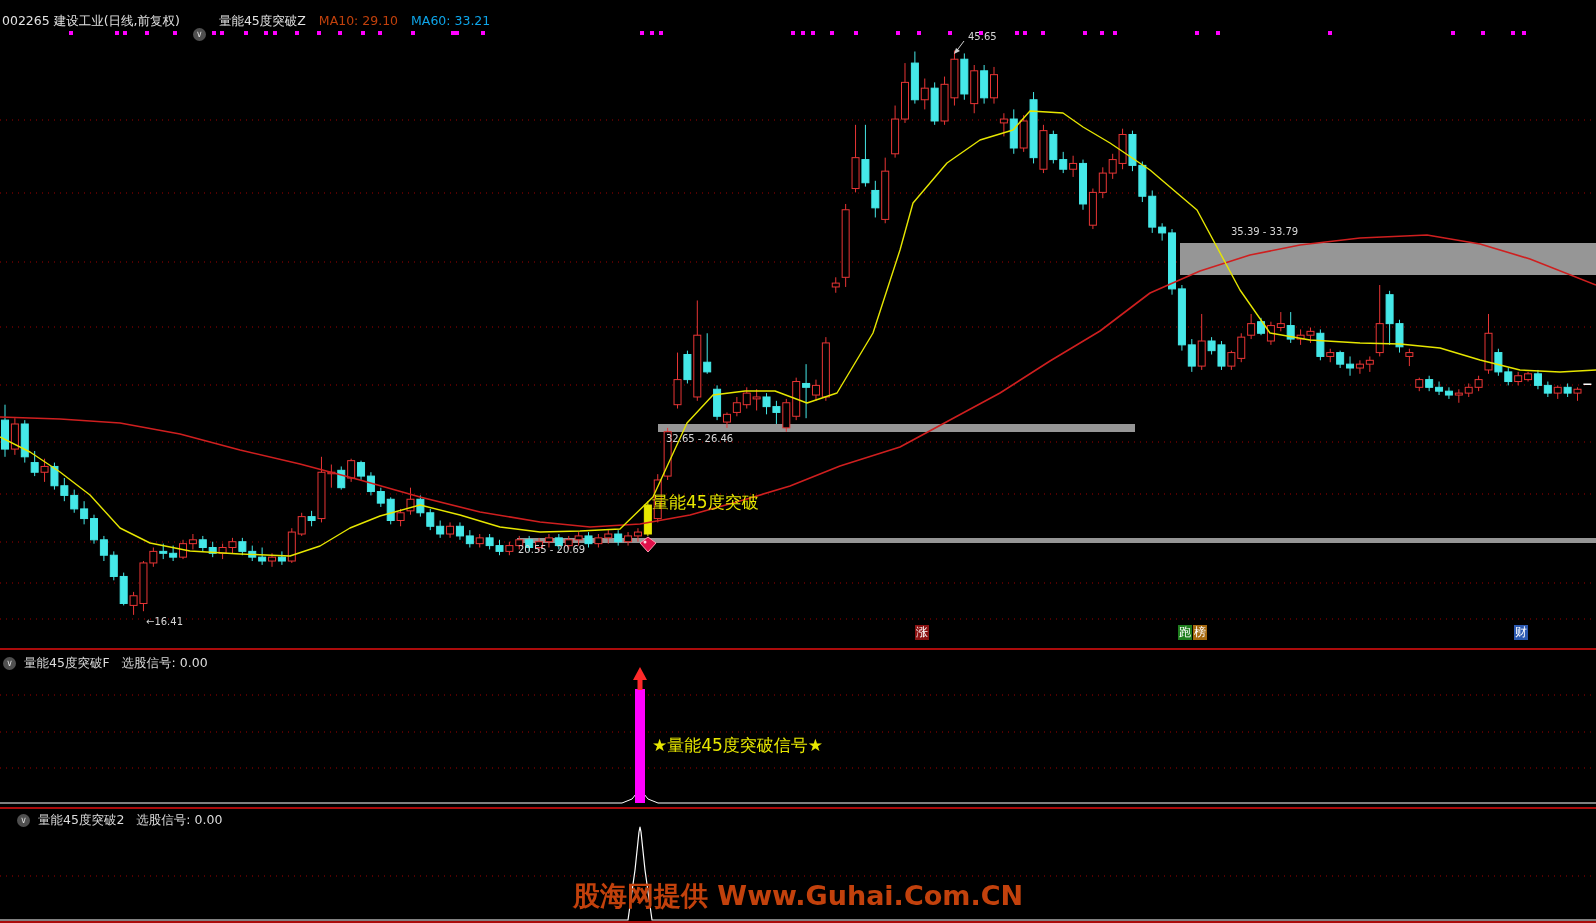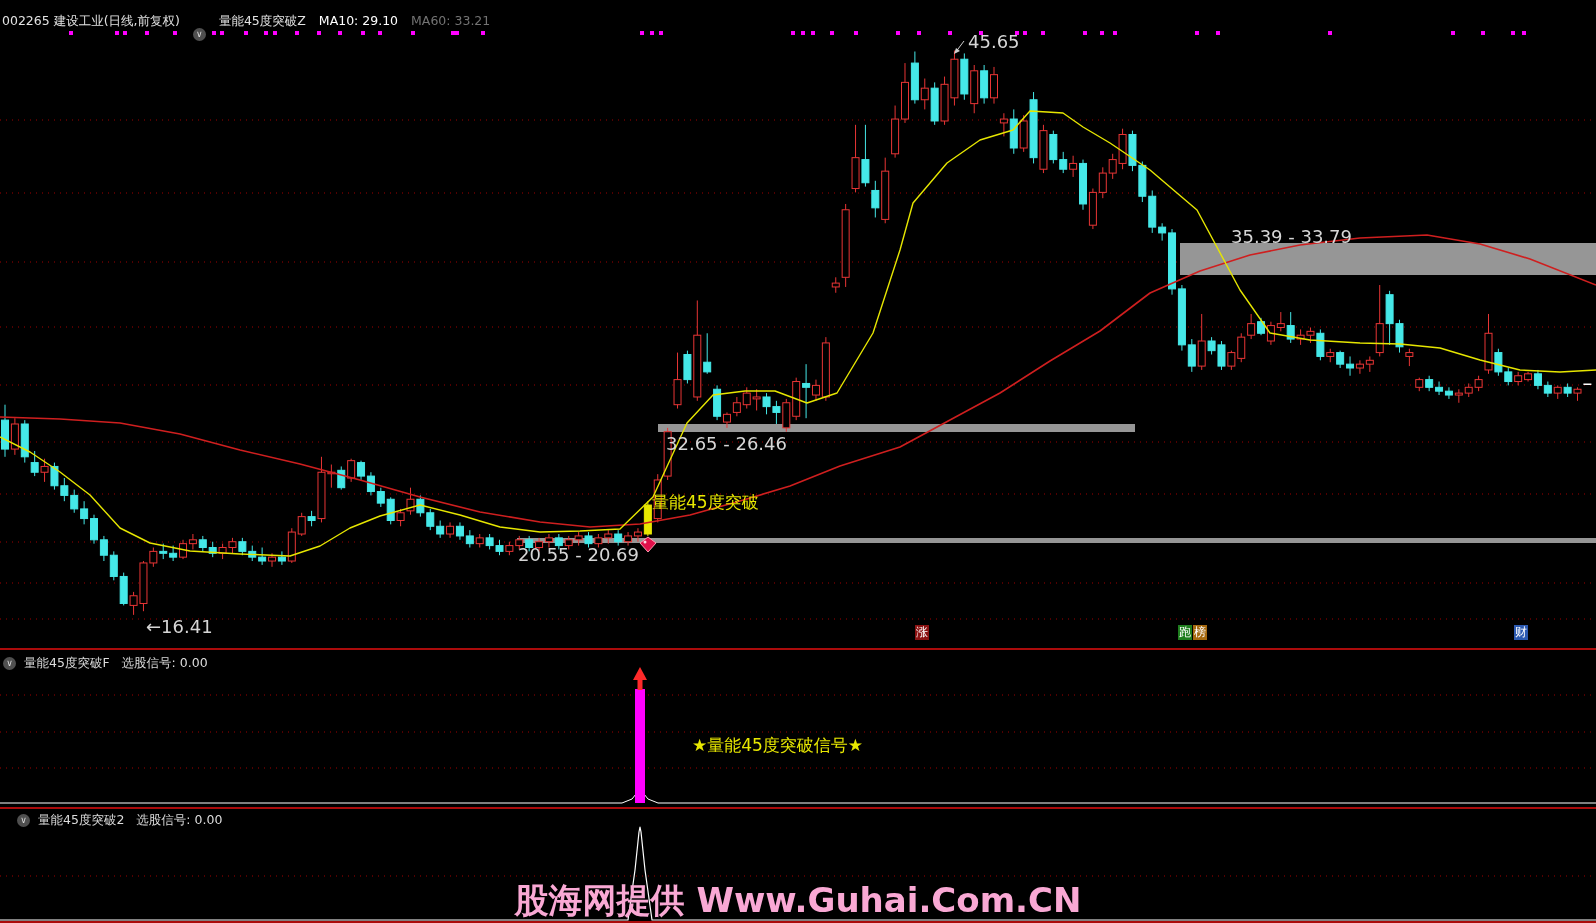--- a/index.html
+++ b/index.html
@@ -1,30 +1,30 @@
 <!DOCTYPE html>
 <html><head>
 <meta charset="utf-8">
 <style>
   html,body{margin:0;padding:0;background:#000;}
   #app{position:relative;width:1596px;height:923px;background:#000;overflow:hidden;
        font-family:"DejaVu Sans",sans-serif;font-size:12.5px;}
   #chart-svg{position:absolute;left:0;top:0;}
   .row{position:absolute;left:2px;white-space:nowrap;}
   .row span{margin-right:9px;margin-top:27px;}
-  .w{color:#e2e2e2;} .wh{color:#ffffff;} .y{color:#ffffff;} .r{color:#737373;}
+  .w{color:#e2e2e2;} .wh{color:#ffffff;} .y{color:#c2410c;} .r{color:#0ea5e9;}
   .circle-ic{display:inline-block;width:13px;height:13px;border-radius:50%;
        background:#4f4f4f;color:#dcdcdc;font-size:9px;line-height:13px;text-align:center;
        vertical-align:middle;margin-right:4px;}
-  .chart-label{position:absolute;color:#d6d6d6;font-size:18px;white-space:nowrap;}
+  .chart-label{position:absolute;color:#d6d6d6;font-size:10px;white-space:nowrap;}
   .ylabel{position:absolute;color:#e8e800;font-size:17px;white-space:nowrap;}
   #badges span{position:absolute;color:#fff;font-size:12px;line-height:15px;height:15px;
        padding:0 1px;text-align:center;}
   #watermark{position:absolute;left:50%;transform:translateX(-50%);top:878px;
-       color:#f9a8d4;font-size:34px;font-weight:bold;white-space:nowrap;}
+       color:#c2410c;font-size:27px;font-weight:bold;white-space:nowrap;}
   .phdr{position:absolute;color:#dcdcdc;white-space:nowrap;}
 </style>
 </head>
 <body>
 
 <div id="app">
 
   <svg id="chart-svg" width="1596" height="923">
       <line x1="0" y1="120" x2="1596" y2="120" stroke="#a00000" stroke-width="1" stroke-dasharray="1 5"></line>
       <line x1="0" y1="193" x2="1596" y2="193" stroke="#a00000" stroke-width="1" stroke-dasharray="1 5"></line>
@@ -446,21 +446,21 @@
       <span style="background: rgb(30, 125, 30); left: 1178px; top: 625px;">跑</span>
       <span style="background: rgb(165, 105, 15); left: 1193px; top: 625px;">榜</span>
       <span style="background: rgb(43, 89, 176); left: 1514px; top: 625px;">财</span>
     </div>
 
   <div class="phdr" style="top:655px;left:3px;">
     <span class="circle-ic">∨</span>
     <span>量能45度突破F</span>
     <span style="margin-left:8px;">选股信号: 0.00</span>
   </div>
-  <div class="ylabel" style="left: 652px; top: 734px; margin-left: 40px;">★量能45度突破信号★</div>
+  <div class="ylabel" style="left: 652px; top: 734px;">★量能45度突破信号★</div>
 
   <div class="phdr" style="top:812px;left:17px;">
     <span class="circle-ic">∨</span>
     <span>量能45度突破2</span>
     <span style="margin-left:8px;">选股信号: 0.00</span>
   </div>
 
   <div id="watermark">股海网提供 Www.Guhai.Com.CN</div>
 </div>
 

